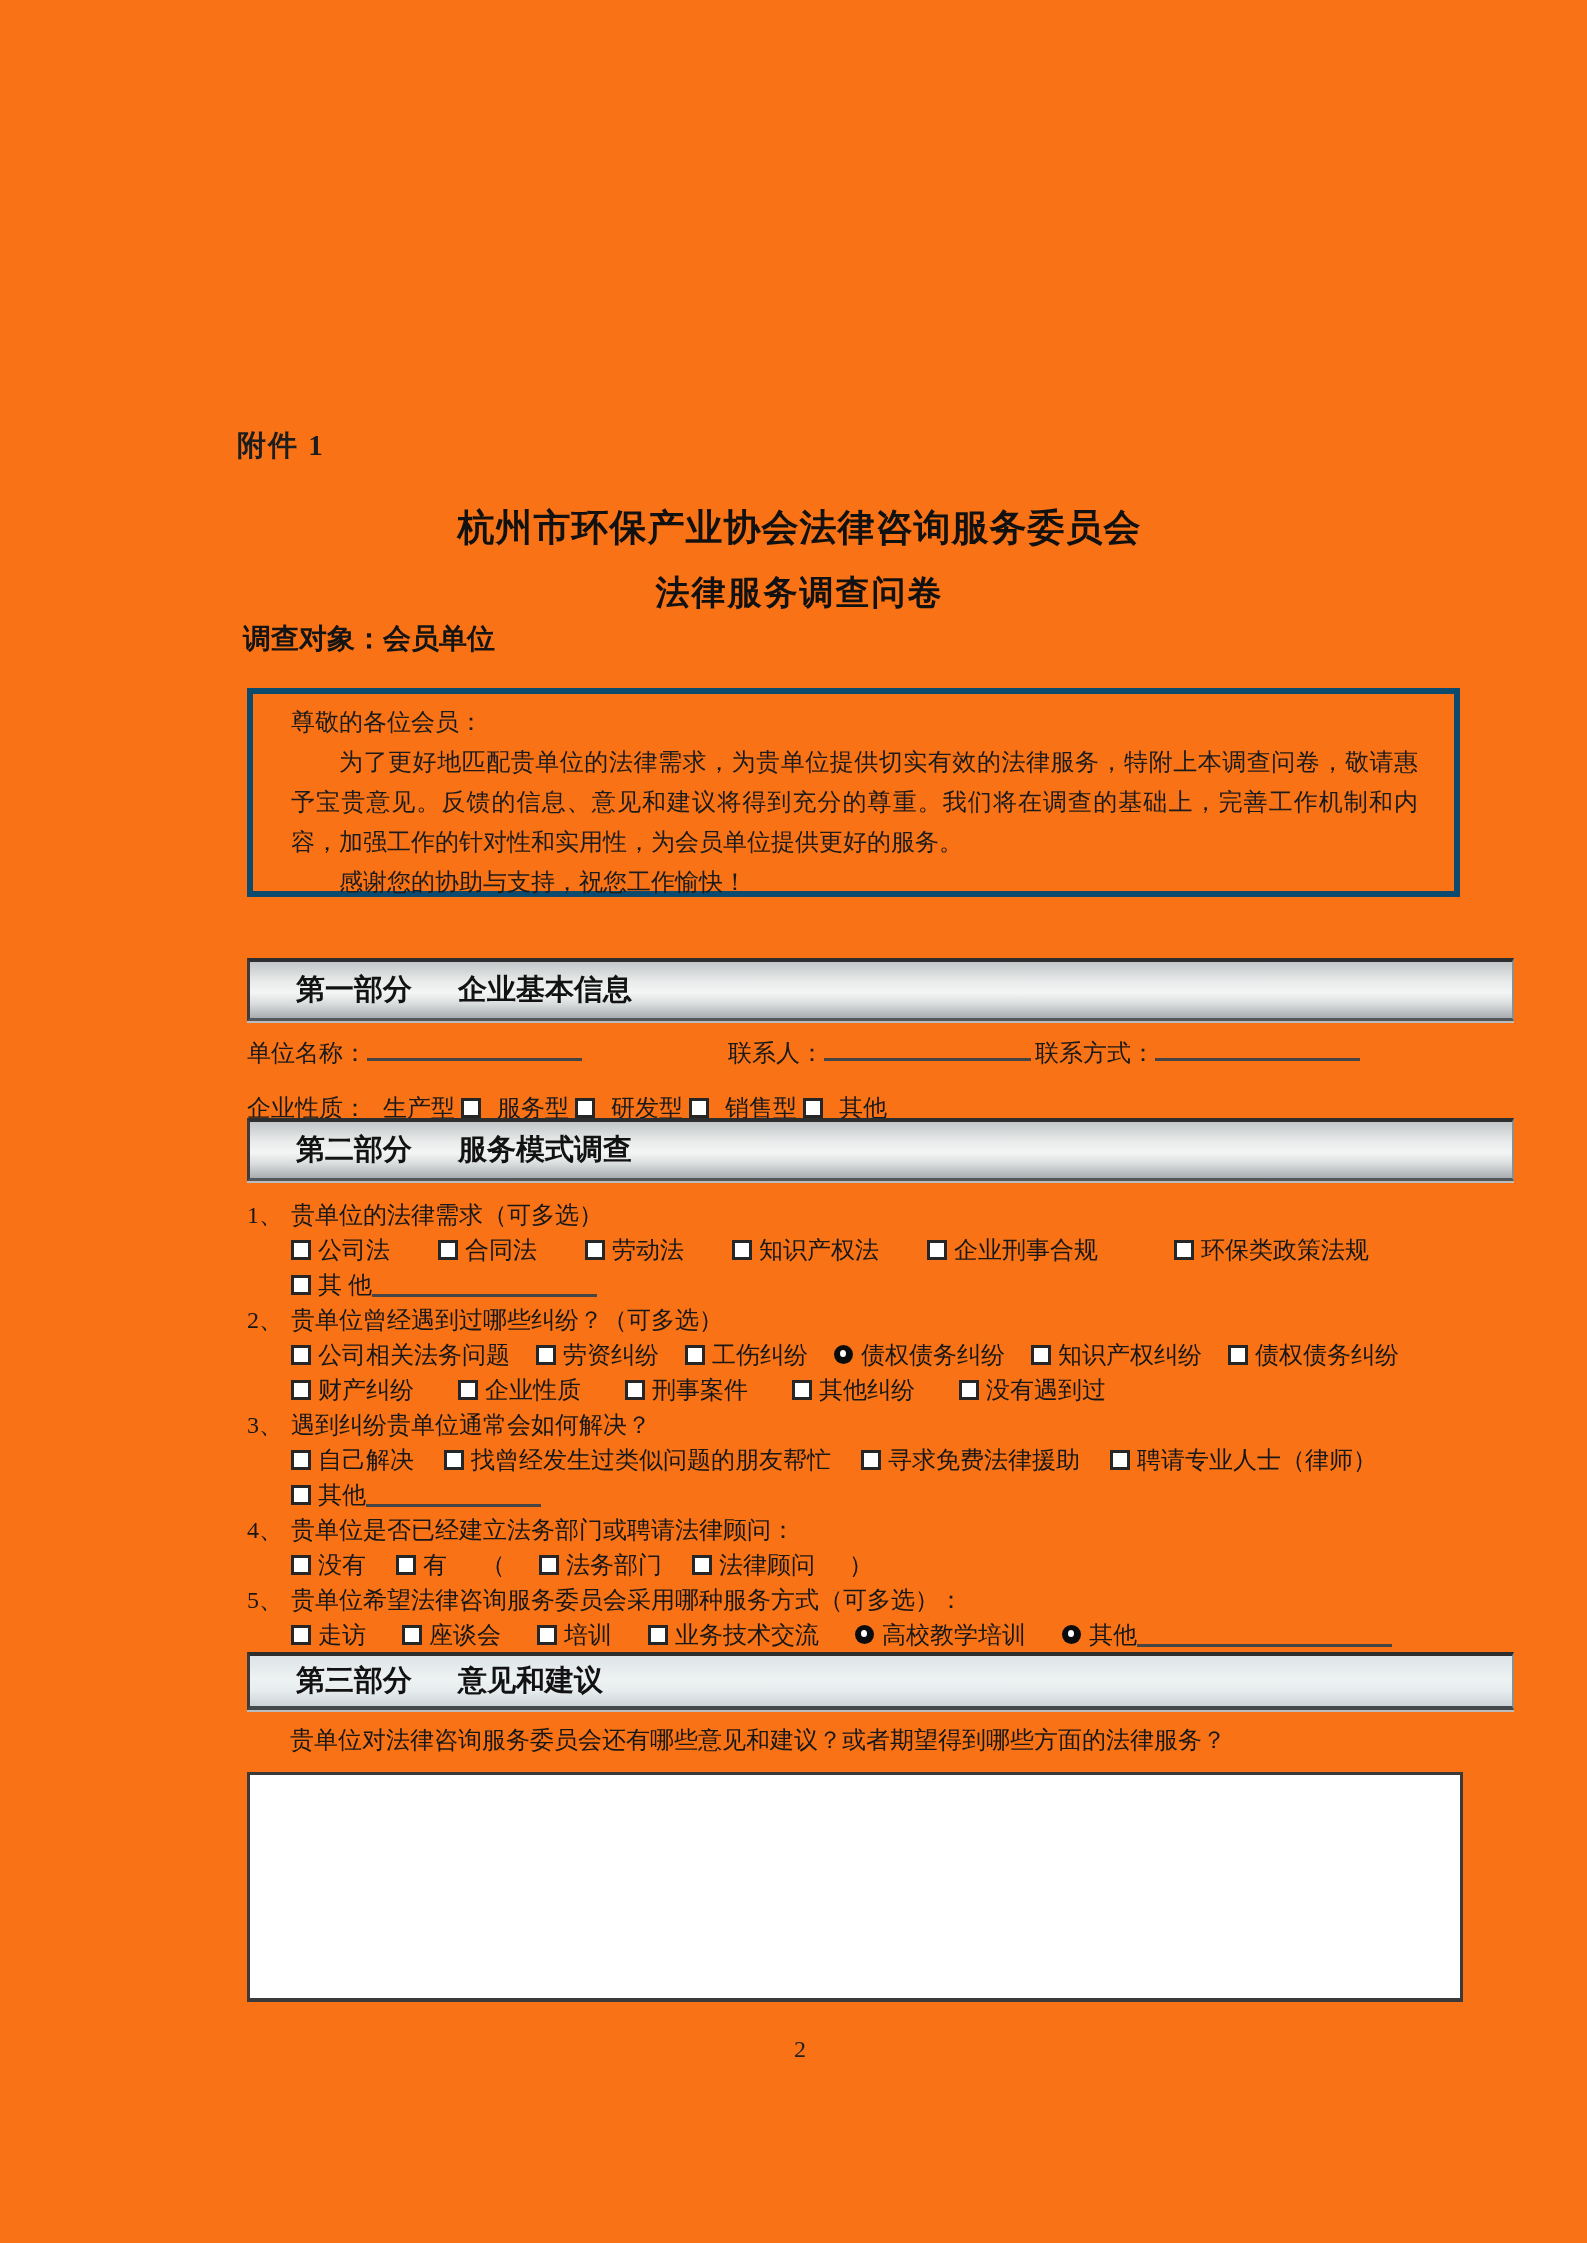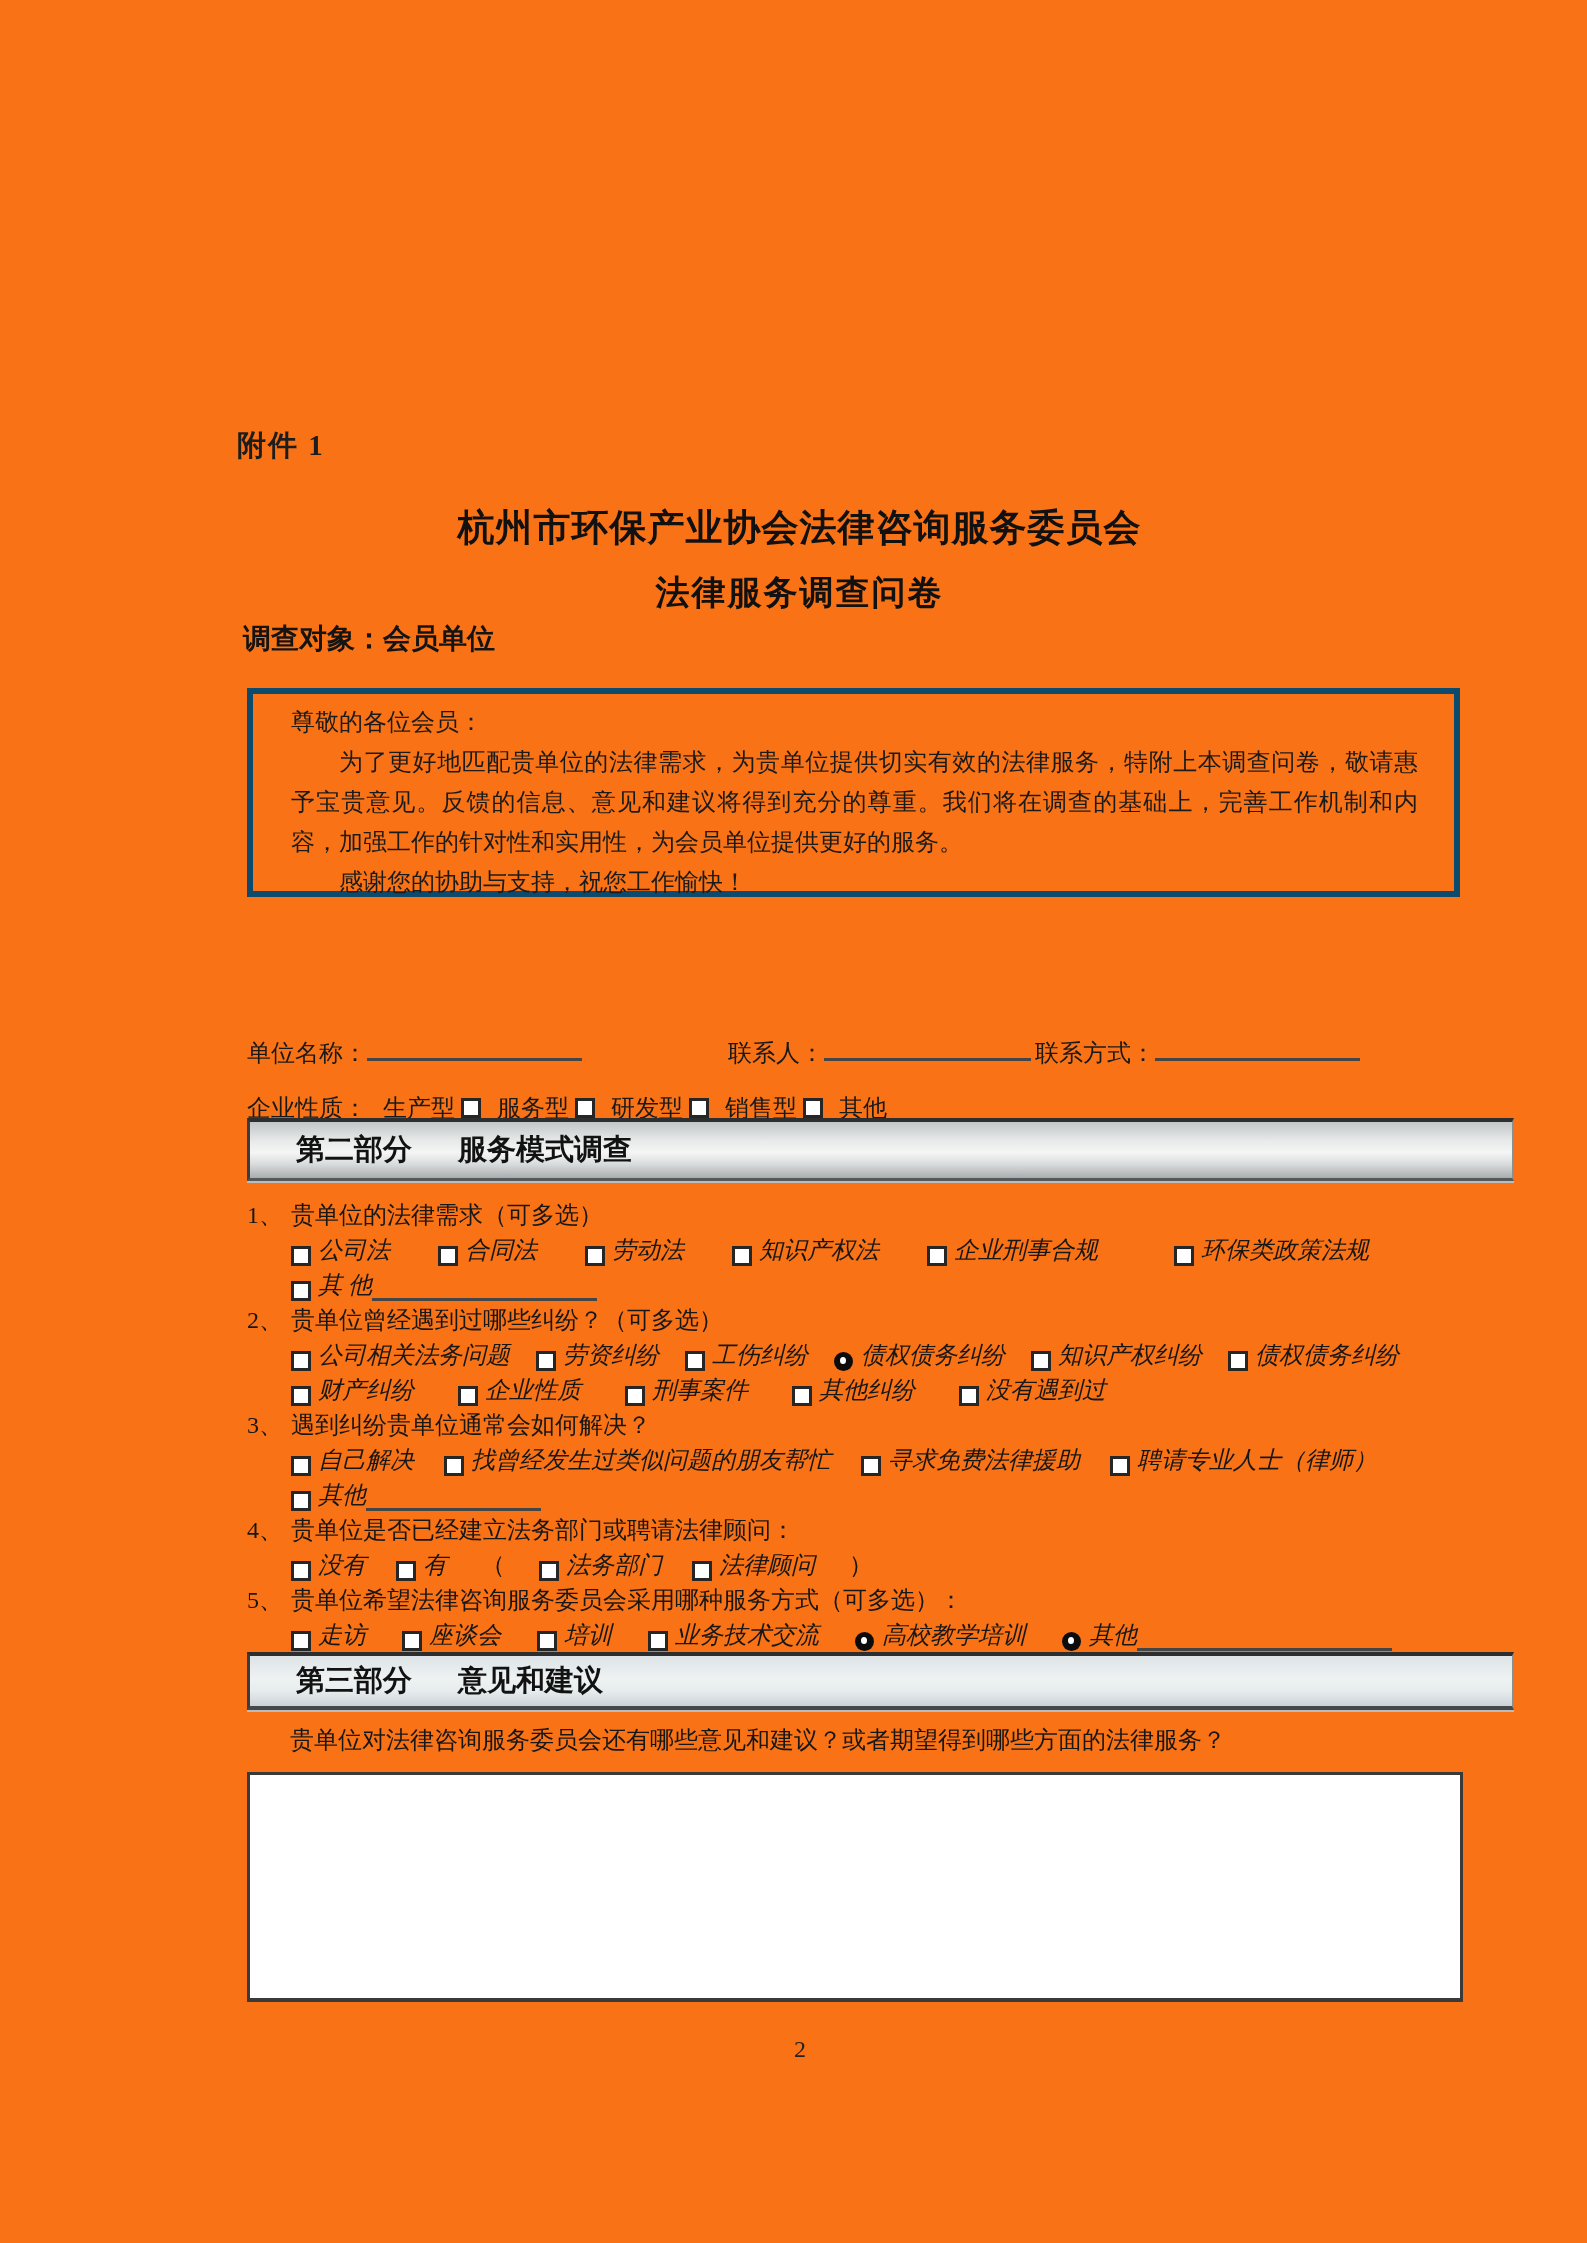--- a/index.html
+++ b/index.html
@@ -75,21 +75,21 @@
   }
   .radio-filled::after {
     content:""; position:absolute; left:6px; top:5px; width:6px; height:7px;
     border-radius:50%; background:#fff;
   }
   
   .questions { position:absolute; left:247px; top:1197px; width:1216px; font-size:24px; color:#171717; }
   .q-line { display:flex; align-items:center; height:35px; }
   .q-num { width:44px; flex:0 0 auto; }
   .opt-line { display:flex; align-items:center; height:35px; padding-left:44px; }
-  .opt { display:inline-flex; align-items:flex-end; white-space:nowrap;font-style:italic; }
+  .opt { display:inline-flex; align-items:center; white-space:nowrap; }
   .gap-26 { column-gap:26px; } .gap-30 { column-gap:30px; }
   .gap-36 { column-gap:36px; } .gap-44 { column-gap:44px; } .gap-48 { column-gap:48px; }
   .paren { margin:0 4px; }
   
   .final-question { position:absolute; left:290px; top:1724px; font-size:24px; color:#171717; margin:0; }
   .comment-box {
     position:absolute; left:247px; top:1772px; width:1216px; height:230px;
     border:3px solid #3a3a3a; border-bottom-width:4px; box-sizing:border-box; background:#fff;
   }
   .page-number {
@@ -106,20 +106,24 @@
   <div class="doc-title">杭州市环保产业协会法律咨询服务委员会</div>
   <div class="doc-subtitle">法律服务调查问卷</div>
   <div class="audience">调查对象：会员单位</div>
 
   <div class="greeting-box">
     <p>尊敬的各位会员：</p>
     <p class="indent">为了更好地匹配贵单位的法律需求，为贵单位提供切实有效的法律服务，特附上本调查问卷，敬请惠予宝贵意见。反馈的信息、意见和建议将得到充分的尊重。我们将在调查的基础上，完善工作机制和内容，加强工作的针对性和实用性，为会员单位提供更好的服务。</p>
     <p class="indent">感谢您的协助与支持，祝您工作愉快！</p>
   </div>
 
+  <div class="section-bar bar1">
+    <span class="bar-label">第一部分</span>
+    <span>企业基本信息</span>
+  </div>
 
   <div class="basic">
     <div class="basic-row">
       <span class="field f1">
         <span>单位名称：</span>
         <span class="uline" style="width:215px"></span>
       </span>
       <span class="field f2">
         <span>联系人：</span>
         <span class="uline" style="width:207px"></span>

